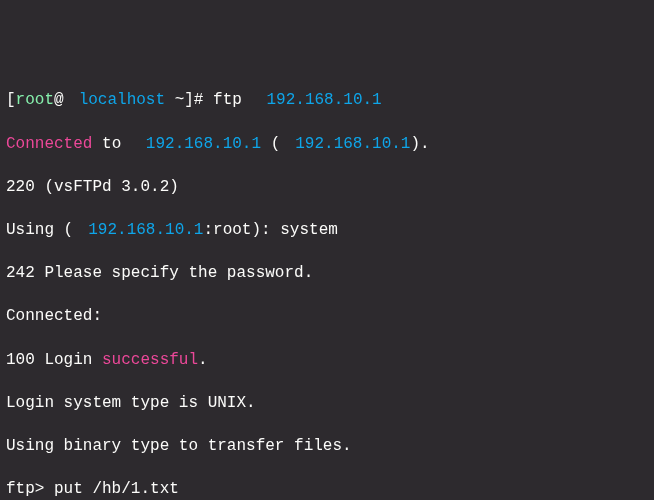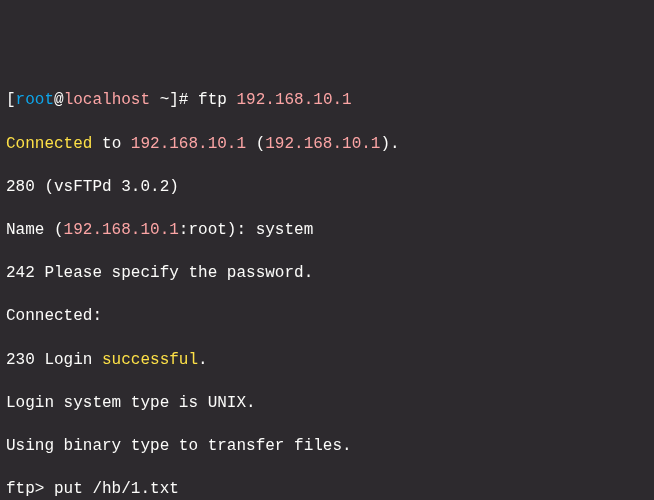--- a/index.html
+++ b/index.html
@@ -9,37 +9,37 @@
       font-size: 16px;
       line-height: 1.35;
       color: #fcfcfa;
       padding: 4px 6px;
       width: 654px;
       height: 500px;
       overflow: hidden;
       white-space: pre;
     }
     .line { display: block; }
-    .red { color: #0ea5e9; }
-    .magenta { color: #fca5a5; }
+    .red { color: #86efac; }
+    .magenta { color: #0ea5e9; padding-left: 15px; }
     .white { color: #fcfcfa; }
-    .green { color: #fde047; }
+    .green { color: #ec4899; }
   </style>
 </head>
 <body>
 
 
 
 <div class="line"><span class="white">[</span><span class="red">root</span><span class="white">@</span><span class="magenta">localhost</span><span class="white"> ~</span><span class="white">]# </span><span class="white">ftp </span><span class="magenta">192.168.10.1</span></div>
 <div class="line"><span class="green">Connected</span><span class="white"> to </span><span class="magenta">192.168.10.1</span><span class="white"> (</span><span class="magenta">192.168.10.1</span><span class="white">).</span></div>
-<div class="line white">280 (vsFTPd 3.0.2)</div>
-<div class="line"><span class="white">Name (</span><span class="magenta">192.168.10.1</span><span class="white">:root): system</span></div>
+<div class="line white">220 (vsFTPd 3.0.2)</div>
+<div class="line"><span class="white">Using (</span><span class="magenta">192.168.10.1</span><span class="white">:root): system</span></div>
 <div class="line white">242 Please specify the password.</div>
 <div class="line white">Connected:</div>
-<div class="line"><span class="white">230 Login </span><span class="green">successful</span><span class="white">.</span></div>
+<div class="line"><span class="white">100 Login </span><span class="green">successful</span><span class="white">.</span></div>
 <div class="line white">Login system type is UNIX.</div>
 <div class="line white">Using binary type to transfer files.</div>
 <div class="line white">ftp&gt; put /hb/1.txt</div>
 
 
 
 
 
 
 

